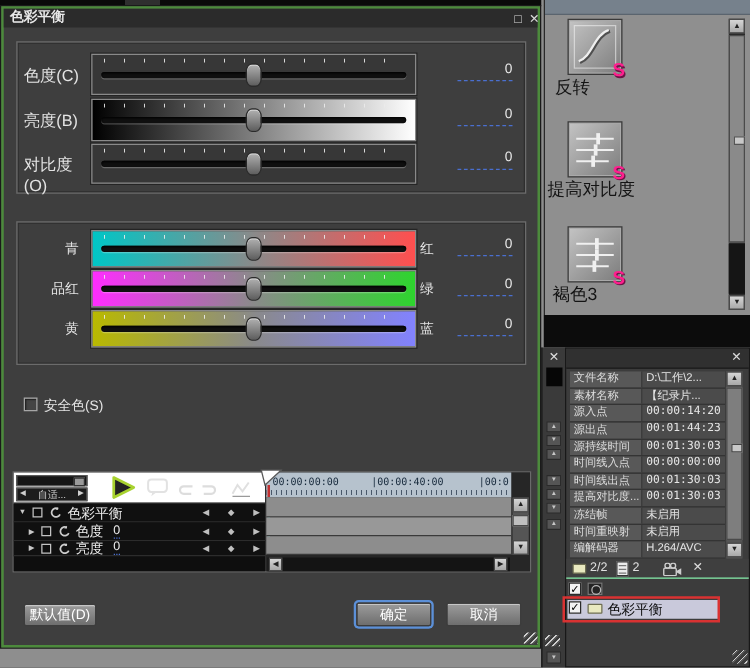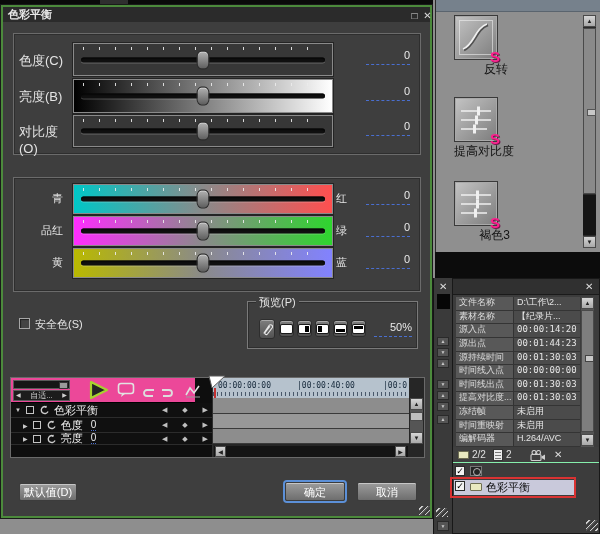--- a/index.html
+++ b/index.html
@@ -54,21 +54,21 @@
   .pv-shape{width:11px;height:8px;background:#FFF;border-radius:1px;position:relative;box-shadow:0 0 0 1px #1A1A1A;}
   .pv-shape i{position:absolute;background:#000;}
   .pv-r{right:1px;top:1px;bottom:1px;width:4px;}
   .pv-l{left:1px;top:1px;bottom:1px;width:4px;}
   .pv-b{left:1px;right:1px;bottom:1px;height:3px;}
   .pv-t{left:1px;right:1px;top:1px;height:3px;}
 
   
   .tl{left:9px;top:372px;width:415px;height:81px;background:#2E2E2E;border:1px solid #6A6A6A;box-sizing:border-box;}
   .tl-left{left:0;top:0;width:201px;height:79px;background:#0E0E0E;}
-  .tl-ctrl{left:0;top:0;width:184px;height:25px;background:#ec4899;border-bottom:1px solid #000;box-sizing:border-box;}
+  .tl-ctrl{left:0;top:0;width:201px;height:25px;background:#ffffff;border-bottom:1px solid #000;box-sizing:border-box;}
   .mini-sl{left:2px;top:2px;width:57px;height:9px;background:#161616;border:1px solid #5A5A5A;box-sizing:border-box;}
   .mini-th{left:45px;top:1px;width:7px;height:5px;background:#9A9A9A;border:1px solid #333;}
   .tl-dd{left:2px;top:12px;width:57px;height:11px;background:#1C1C1C;border:1px solid #5A5A5A;color:#CFCFCF;
          font-size:8px;line-height:9px;display:flex;align-items:center;justify-content:space-between;
          padding:0 2px;box-sizing:border-box;}
   .tl-row{left:0;width:201px;background:#101010;border-bottom:1px solid #2C2C2C;color:#EDEDED;
           font-size:11px;display:flex;align-items:center;box-sizing:border-box;}
   .tl-glyph{color:#C8C8C8;font-size:6px;}
   .tl-cb{width:8px;height:8px;border:1px solid #C4C4C4;background:#0E0E0E;box-sizing:border-box;}
   .kf{position:absolute;right:4px;width:46px;display:flex;justify-content:space-between;color:#BFBFBF;font-size:7px;}
@@ -89,21 +89,21 @@
        color:#FFF;font-size:11px;text-align:center;box-shadow:inset 0 1px 0 #C6C6C6;box-sizing:border-box;}
   .btn-ok{box-shadow:inset 0 1px 0 #C6C6C6,0 0 0 2px #5C90D8;}
   .grip{background:repeating-linear-gradient(135deg,transparent 0 2px,#CFCFCF 2px 3px,#555 3px 4px);}
 
   
   .palette{left:435px;top:0;width:165px;height:252px;background:#8F8F8F;border-left:1px solid #2A2A2A;box-sizing:border-box;}
   .pal-head{left:0;top:0;width:165px;height:12px;background:#76818C;border-bottom:1px solid #5A646E;box-sizing:border-box;}
   .eff-icon{width:44px;height:45px;background:linear-gradient(135deg,#C4C4C4,#7C7C7C);
             border:1px solid #3A3A3A;box-shadow:inset 0 0 0 1px #A9A9A9;box-sizing:border-box;}
   .eff-inner{position:absolute;left:4px;top:4px;right:4px;bottom:4px;border:1px solid rgba(245,245,245,.55);}
-  .eff-label{color:#141414;font-size:12px;text-align:right;}
+  .eff-label{color:#141414;font-size:14px;text-align:left;}
   .badge-s{position:absolute;right:-3px;bottom:-6px;font-size:15px;font-weight:bold;color:#FF1E8E;
            text-shadow:1px 1px 0 #6E1246;}
   .pal-scroll{background:#7A7A7A;border:1px solid #4A4A4A;box-sizing:border-box;}
   .blackbar{left:435px;top:252px;width:165px;height:26px;background:#0C0C0C;}
 
   
   .strip{left:433px;top:278px;width:19px;height:256px;background:#3A3A3A;border-left:1px solid #141414;box-sizing:border-box;}
   .stripbtn{left:3px;width:12px;height:9px;background:#555;border:1px solid #2A2A2A;color:#C8C8C8;
             font-size:5px;line-height:7px;text-align:center;box-sizing:border-box;}
 
@@ -195,52 +195,20 @@
         <div class="groove"></div>
         <div class="thumb"></div>
       </div>
       <span class="abs clabel" style="left:322px;top:77px;">蓝</span>
       <span class="abs val" style="left:352px;top:75px;">0</span>
     </div>
 
     <div class="abs cb" style="left:18px;top:313px;"></div>
     <span class="abs safe-label" style="left:34px;top:312px;">安全色(S)</span>
 
-    <div class="abs g-prev">
-      <span class="abs legend">预览(P)</span>
-      <div class="abs pbtn" style="left:11px;top:17px;width:16px;height:20px;">
-        <svg width="12" height="14" viewBox="0 0 12 14">
-            <path d="M3 11 L8 3.5 a2 2 0 0 1 3.4 2 L6.5 12 a1.4 1.4 0 0 1 -2.4 -1.6 L8.6 4.6" stroke="#E8E8E8" stroke-width="1.1" fill="none" stroke-linecap="round"></path>
-          </svg>
-      </div>
-      <div class="abs pbtn" style="left:31px;top:18px;width:15px;height:17px;">
-          <div class="pv-shape"></div>
-        </div>
-      <div class="abs pbtn" style="left:49px;top:18px;width:15px;height:17px;">
-          <div class="pv-shape">
-            <i class="pv-r"></i>
-          </div>
-        </div>
-      <div class="abs pbtn" style="left:67px;top:18px;width:15px;height:17px;">
-          <div class="pv-shape">
-            <i class="pv-l"></i>
-          </div>
-        </div>
-      <div class="abs pbtn" style="left:85px;top:18px;width:15px;height:17px;">
-          <div class="pv-shape">
-            <i class="pv-b"></i>
-          </div>
-        </div>
-      <div class="abs pbtn" style="left:103px;top:18px;width:15px;height:17px;">
-          <div class="pv-shape">
-            <i class="pv-t"></i>
-          </div>
-        </div>
-      <span class="abs val" style="left:126px;top:19px;width:38px;">50%</span>
-    </div>
 
     <div class="abs tl">
       <div class="abs tl-left">
         <div class="abs tl-ctrl">
           <div class="abs mini-sl">
             <div class="abs mini-th"></div>
           </div>
           <div class="abs tl-dd">
             <span style="font-size:6px;">◀</span>
             <span>自适...</span>

